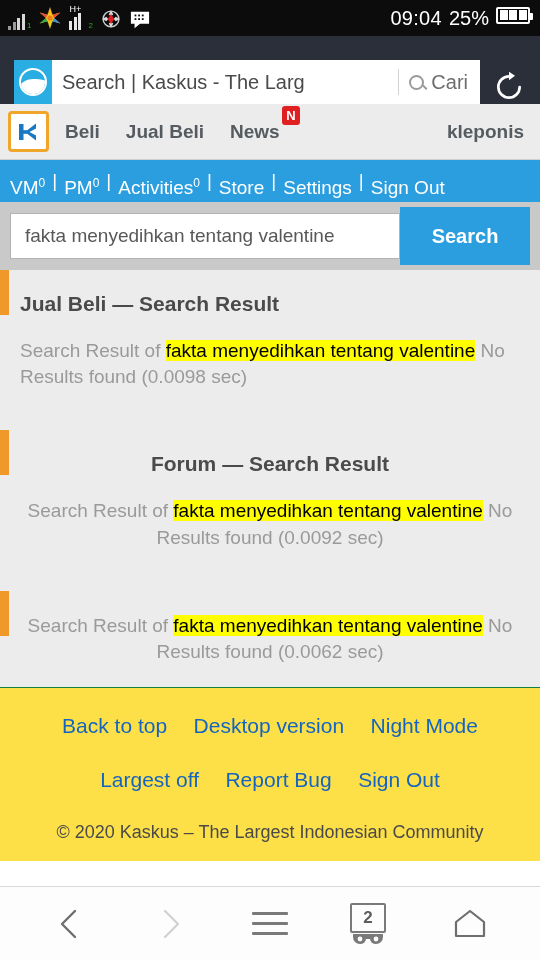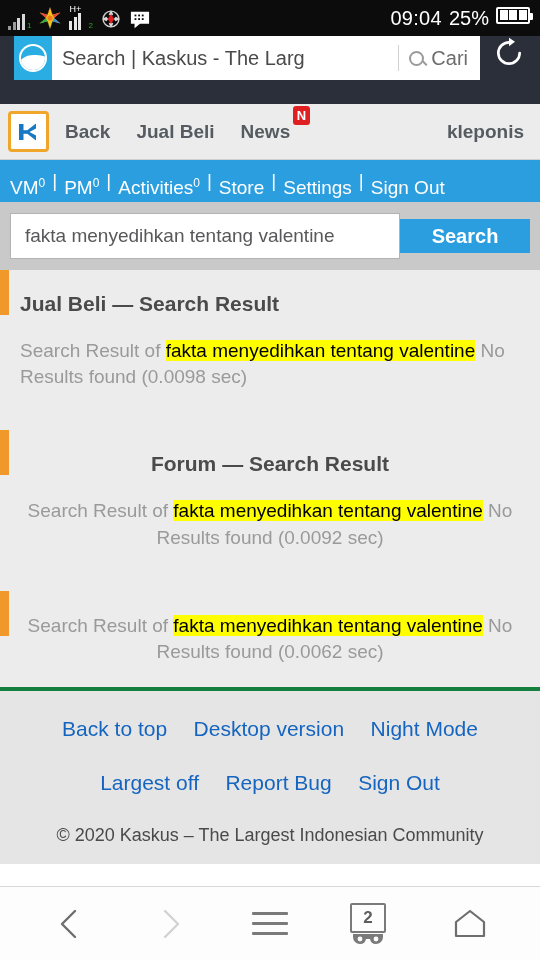--- a/index.html
+++ b/index.html
@@ -45,21 +45,21 @@
   }
   .batt::after{
     content:""; position:absolute; right:-5px; top:4px; width:3px; height:7px;
     background:#fff; border-radius:0 1px 1px 0;
   }
   .batt span{ display:block; width:8px; height:100%; background:#fff; }
 
   
   .urlbar{
     background:#2b2f3a; flex:0 0 68px;
-    display:flex; align-items:flex-start; padding:0 14px; gap:12px;
+    display:flex; align-items:flex-end; padding:0 14px; gap:12px;
   }
   .urlfield{
     flex:1; height:44px; background:#ffffff; display:flex; align-items:center;
     overflow:hidden;
   }
   .favicon{
     width:38px; height:44px; background:#29ade3; flex:0 0 38px;
     display:flex; align-items:center; justify-content:center;
   }
   .favicon .ring{
@@ -116,21 +116,21 @@
 
   .searchrow{
     background:#c9c9c9; flex:0 0 68px; display:flex; align-items:center;
     padding:0 10px; gap:0;
   }
   .search-input{
     flex:1; height:46px; border:1px solid #b3b3b3; background:#fff; font-size:19px;
     color:#58585a; padding:0 14px; font-family:"Liberation Sans", sans-serif; outline:none;
   }
   .search-btn{
-    width:130px; height:34px; background:#2b9ee0; color:#fff; border:none;
+    width:130px; height:58px; background:#2b9ee0; color:#fff; border:none;
     font-size:20px; font-weight:bold; font-family:"Liberation Sans", sans-serif; cursor:pointer;
   }
 
   .results{ background:#ececec; flex:0 0 auto; padding-bottom:22px; }
   .result-block{ position:relative; }
   .rb-bar{
     position:absolute; left:0; top:0; width:9px; height:45px; background:#f0982a;
   }
   .rb-title{
     font-size:21px; font-weight:bold; color:#4a4a4a; padding:22px 20px 0 20px;
@@ -139,22 +139,22 @@
   .rb-title.center{ text-align:center; }
   .rb-text{
     font-size:19px; color:#9a9a9a; padding:22px 20px 0 20px; line-height:1.38;
   }
   .rb-text.left{ text-align:left; }
   .rb-text.center{ text-align:center; }
   .hl{ background:#ffff00; color:#000000; }
   .gap{ height:40px; }
 
   .footer{
-    background:#e5e5e5; padding:26px 0 18px; text-align:center;
-    border-top:4px solid #15803d; flex:0 0 auto;
+    background:#fde047; padding:26px 0 18px; text-align:center;
+    border-top:1px solid #15803d; flex:0 0 auto;
   }
   .footer-row{ margin-bottom:30px; }
   .footer-row:last-of-type{ margin-bottom:22px; }
   .footer a{
     color:#1565c0; font-size:21px; text-decoration:none; margin:0 11px;
   }
   .copyright{ font-size:18px; color:#4a4a4a; }
 
   
   .bottomnav{
@@ -258,21 +258,21 @@
 
   <div class="site-header">
     <div class="logo">
       <svg width="26" height="26" viewBox="0 0 26 26">
         <rect x="3" y="5" width="4.5" height="16" fill="#1878c4"></rect>
         <path d="M9 13 L20 4.5 L20 9.5 L13.5 13 L20 16.5 L20 21.5 Z" fill="#1878c4"></path>
         <rect x="7" y="11.2" width="4" height="3.6" fill="#1878c4"></rect>
       </svg>
     </div>
     <div class="hnav">
-      <a href="#">Back</a>
+      <a href="#">Beli</a>
       <a href="#">Jual Beli</a>
       <a href="#">
         <span>News</span>
         <span class="badge-n">N</span>
       </a>
     </div>
     <a href="#" class="hnav-right">kleponis</a>
   </div>
 
   <div class="bluenav">

